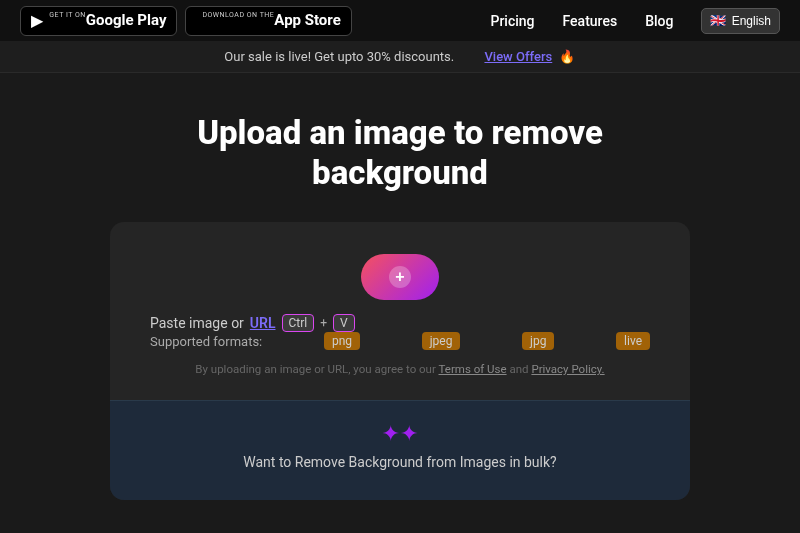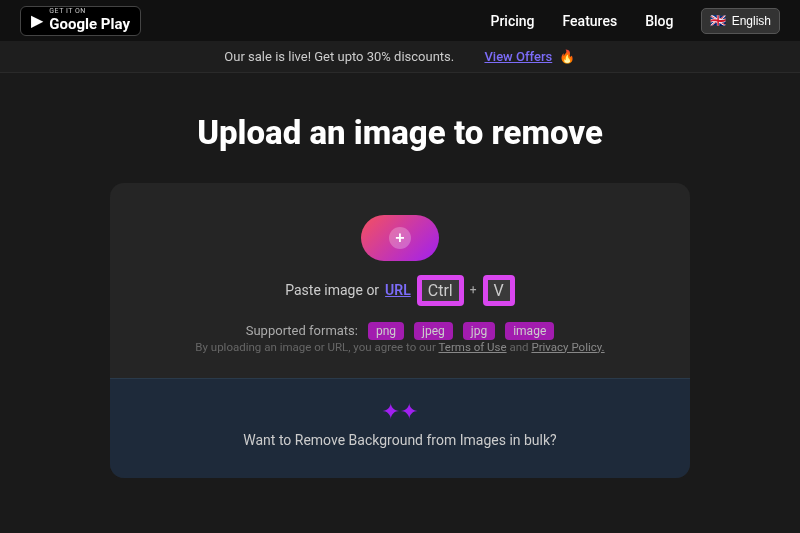--- a/index.html
+++ b/index.html
@@ -39,21 +39,21 @@
       color: #fff;
       cursor: pointer;
       text-decoration: none;
       height: 30px;
     }
     .nav-store-btn .store-icon {
       font-size: 16px;
     }
     .nav-store-btn .store-text {
       display: flex;
-      flex-direction: column;
+      flex-direction: row;
       line-height: 1.1;
     }
     .nav-store-btn .store-text .get-it {
       font-size: 7px;
       color: #ccc;
       text-transform: uppercase;
       letter-spacing: 0.5px;
     }
     .nav-store-btn .store-text .store-name {
       font-size: 15px;
@@ -162,58 +162,57 @@
       line-height: 1;
     }
     .drop-hint {
       color: #999;
       font-size: 13px;
       margin-bottom: 18px;
     }
     .paste-row {
       display: flex;
       align-items: center;
-      justify-content: center;
+      justify-content: flex-start;
       gap: 6px;
       font-size: 14px;
       color: #ccc;
-      margin-bottom: 16px;
     }
     .paste-row .url-highlight {
       color: #7c6cf8;
       font-weight: 600;
       text-decoration: underline;
       cursor: pointer;
     }
     .kbd {
       display: inline-flex;
       align-items: center;
       gap: 3px;
       background: #3a3a3a;
-      border: 5px solid #d946ef;
+      border: 1px solid #d946ef;
       border-radius: 4px;
       padding: 1px 6px;
-      font-size: 16px;
+      font-size: 12px;
       color: #ccc;
     }
     .kbd-plus {
       color: #aaa;
       font-size: 12px;
     }
     .formats-row {
       display: flex;
       align-items: center;
-      justify-content: center;
+      justify-content: space-between;
       gap: 10px;
       font-size: 13px;
       color: #aaa;
-      margin-bottom: 0;
+      margin-bottom: 12px;
     }
     .format-tag {
-      background: #a21caf;
+      background: #a16207;
       border-radius: 4px;
       padding: 2px 8px;
       font-size: 12px;
       color: #ccc;
     }
     .legal-text {
       font-size: 11.5px;
       color: #666;
       text-align: center;
     }
@@ -246,20 +245,27 @@
 </head>
 <body>
 
 <nav class="navbar">
   <div class="nav-left">
     <a class="nav-store-btn">
       <span class="store-icon">▶</span>
       <span class="store-text">
         <span class="get-it">GET IT ON</span>
         <span class="store-name">Google Play</span>
+      </span>
+    </a>
+    <a class="nav-store-btn" style="margin-left:4px;">
+      <span class="store-icon" style="font-size:18px;"></span>
+      <span class="store-text">
+        <span class="get-it">Download on the</span>
+        <span class="store-name">App Store</span>
       </span>
     </a>
   </div>
   <div class="nav-links">
     <a class="nav-link">Pricing</a>
     <a class="nav-link">Features</a>
     <a class="nav-link">Blog</a>
     <button class="lang-btn">
       <span class="flag-icon">🇬🇧</span>
       <span>English</span>
@@ -269,20 +275,21 @@
 
 <div class="sale-banner">
   <span>Our sale is live! Get upto 30% discounts.</span>
   <a class="view-offers">View Offers</a>
   <span class="fire-icon">🔥</span>
 </div>
 
 <section class="hero">
   <h1>
     <span>Upload an image to remove</span><br>
+    <span>background</span>
   </h1>
 
   <div class="upload-card">
     <div class="upload-main">
 
       <div style="text-align:center;">
         <button class="upload-btn">
           <span class="plus-circle">+</span>
         </button>
       </div>
@@ -298,21 +305,21 @@
         <span class="kbd">
           <span>V</span>
         </span>
       </div>
 
       <div class="formats-row">
         <span>Supported formats:</span>
         <span class="format-tag">png</span>
         <span class="format-tag">jpeg</span>
         <span class="format-tag">jpg</span>
-        <span class="format-tag">image</span>
+        <span class="format-tag">live</span>
       </div>
 
       <p class="legal-text">
         <span>By uploading an image or URL, you agree to our</span>
         <a>Terms of Use</a>
         <span>and</span>
         <a>Privacy Policy.</a>
       </p>
     </div>
 

